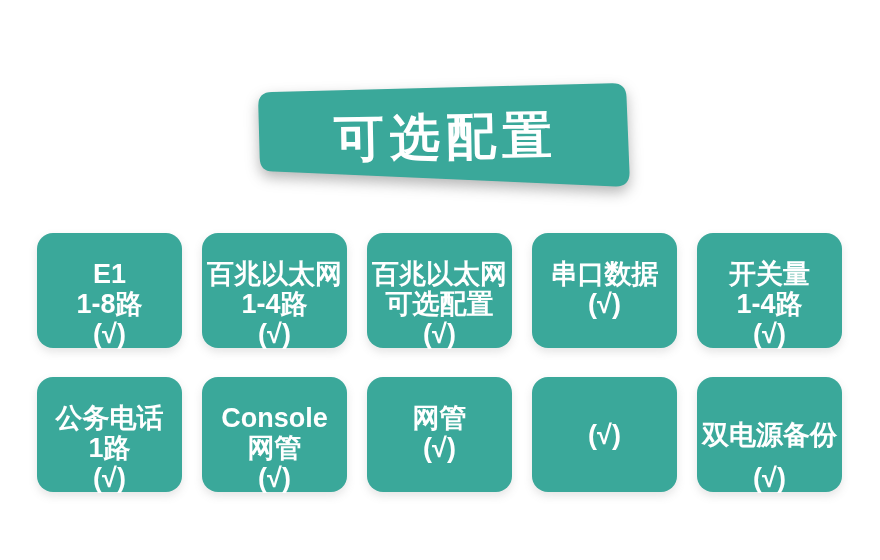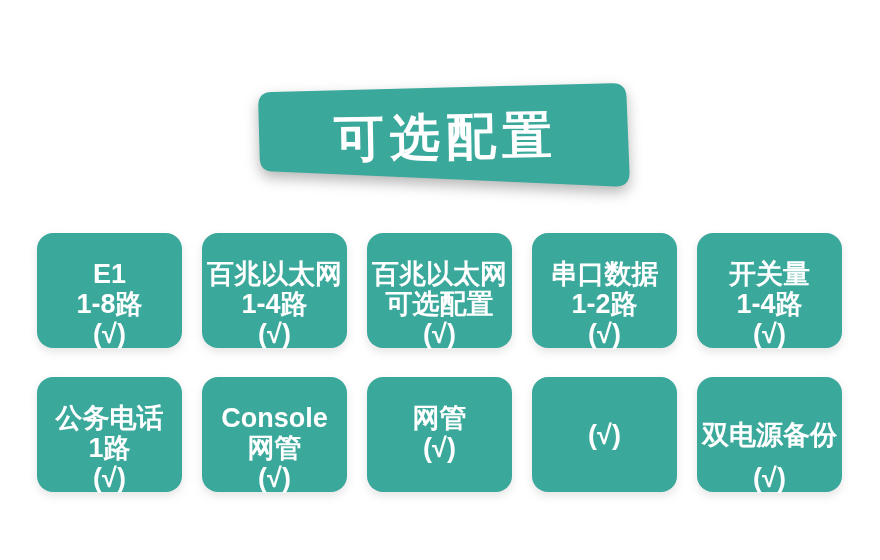--- a/index.html
+++ b/index.html
@@ -103,21 +103,20 @@
       <span class="line">1-4路</span>
       <span class="line">(√)</span>
     </div>
     <div class="card">
       <span class="line">百兆以太网</span>
       <span class="line">可选配置</span>
       <span class="line">(√)</span>
     </div>
     <div class="card">
       <span class="line">串口数据</span>
-      <span class="line">1-2路</span>
       <span class="line">(√)</span>
     </div>
     <div class="card">
       <span class="line">开关量</span>
       <span class="line">1-4路</span>
       <span class="line">(√)</span>
     </div>
   </div>
 
   <div class="card-row row-2">

